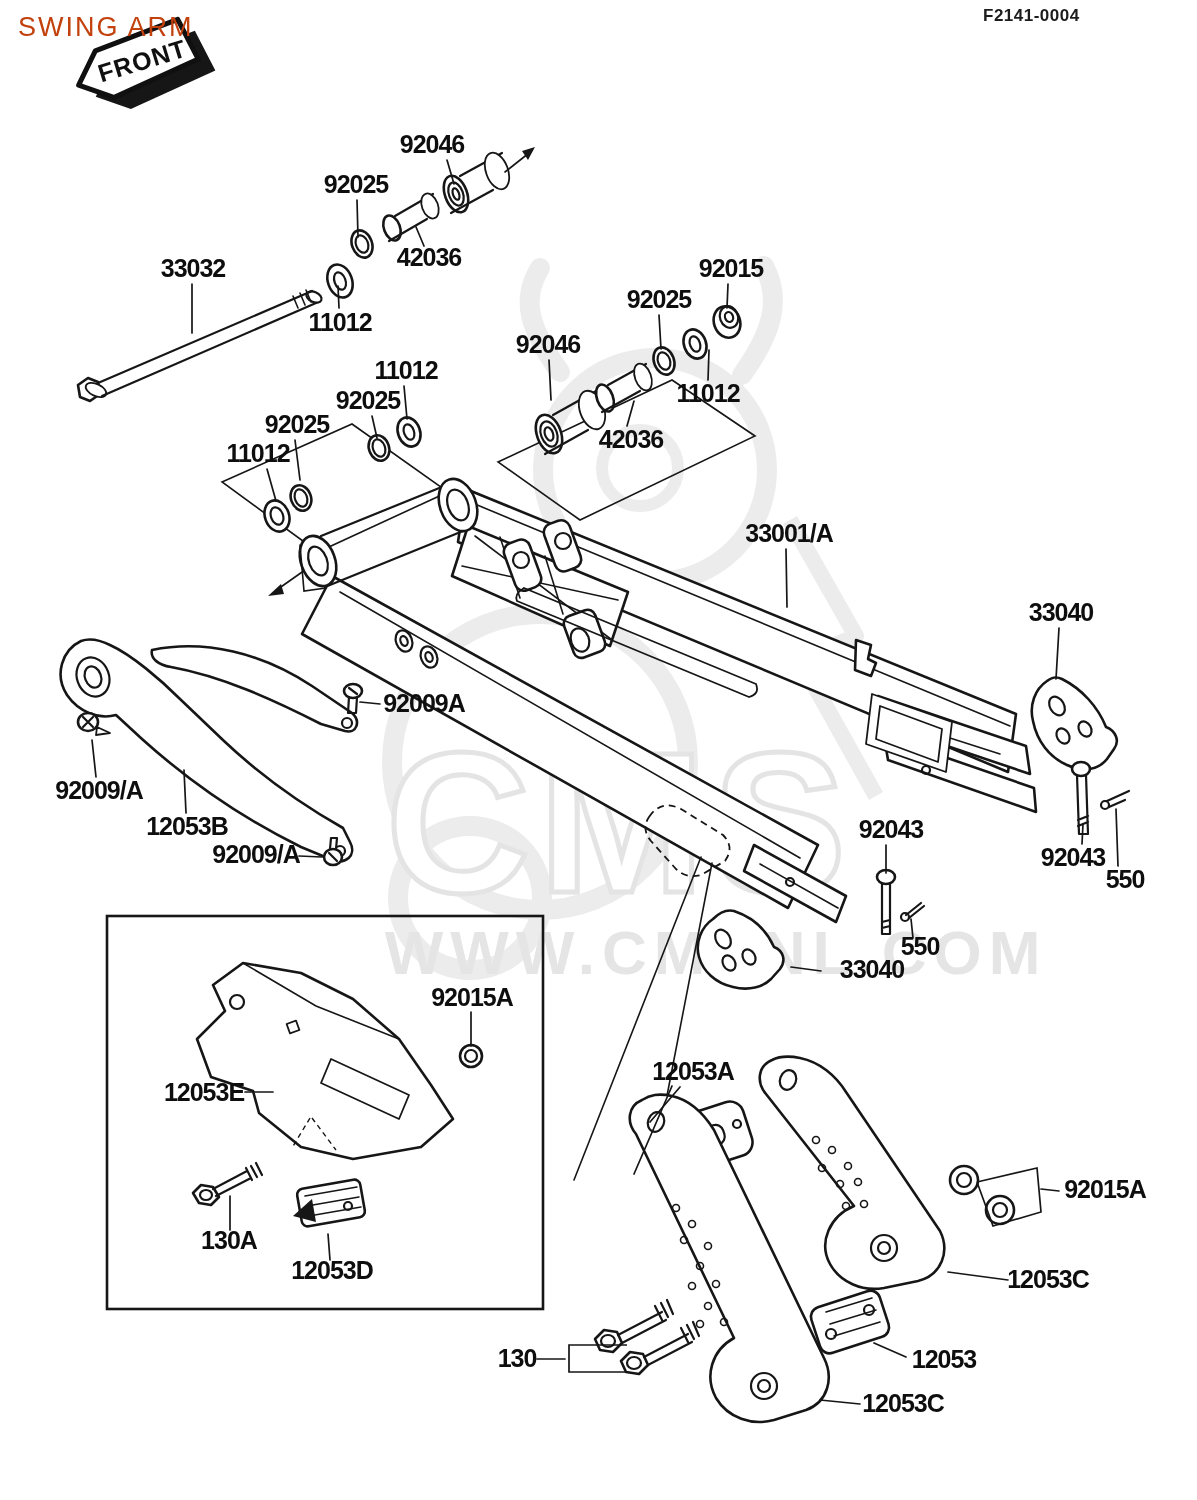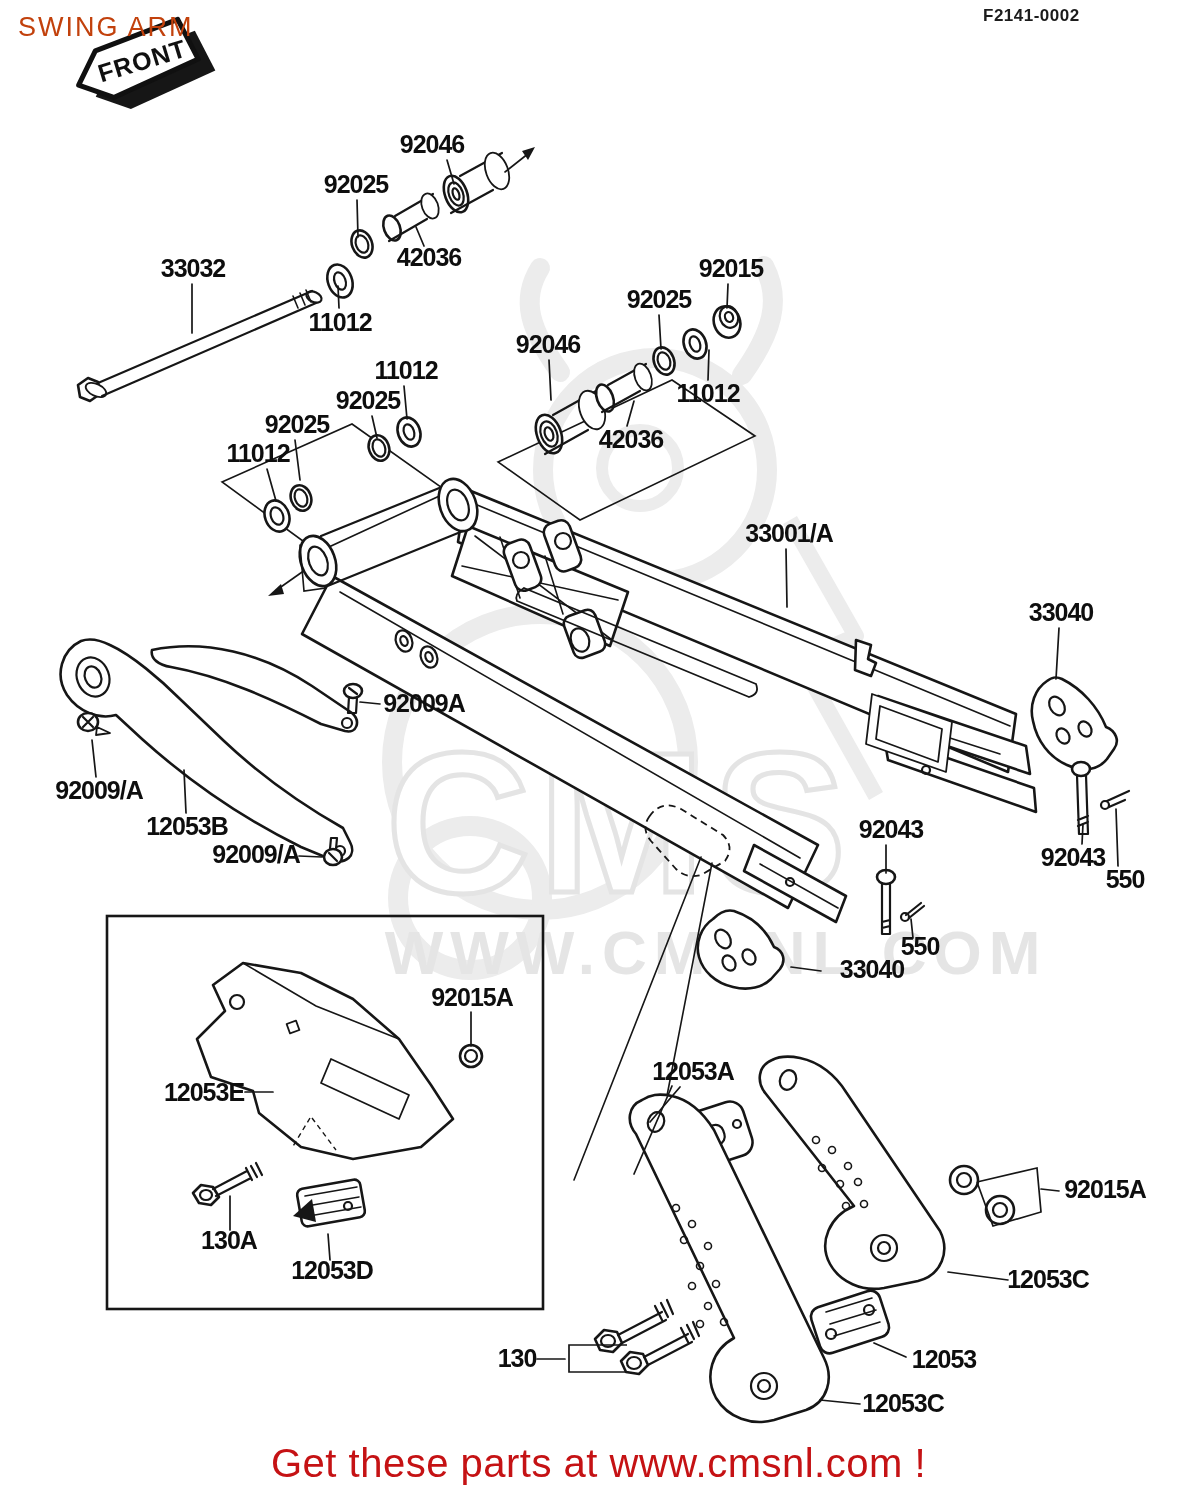--- a/index.html
+++ b/index.html
@@ -374,15 +374,14 @@
         <text x="693" y="1080" text-anchor="middle" class="part-num">12053A</text>
         <text x="1105" y="1198" text-anchor="middle" class="part-num">92015A</text>
         <text x="1048" y="1288" text-anchor="middle" class="part-num">12053C</text>
         <text x="944" y="1368" text-anchor="middle" class="part-num">12053</text>
         <text x="903" y="1412" text-anchor="middle" class="part-num">12053C</text>
         <text x="517" y="1367" text-anchor="middle" class="part-num">130</text>
       </g>
   </svg>
 
   <div class="page-title">SWING ARM</div>
-  <div class="figure-code">F2141-0002</div>
-  <div class="footer-cta">Get these parts at www.cmsnl.com !</div>
+  <div class="figure-code">F2141-0004</div>
 </div>
 
 </body></html>

